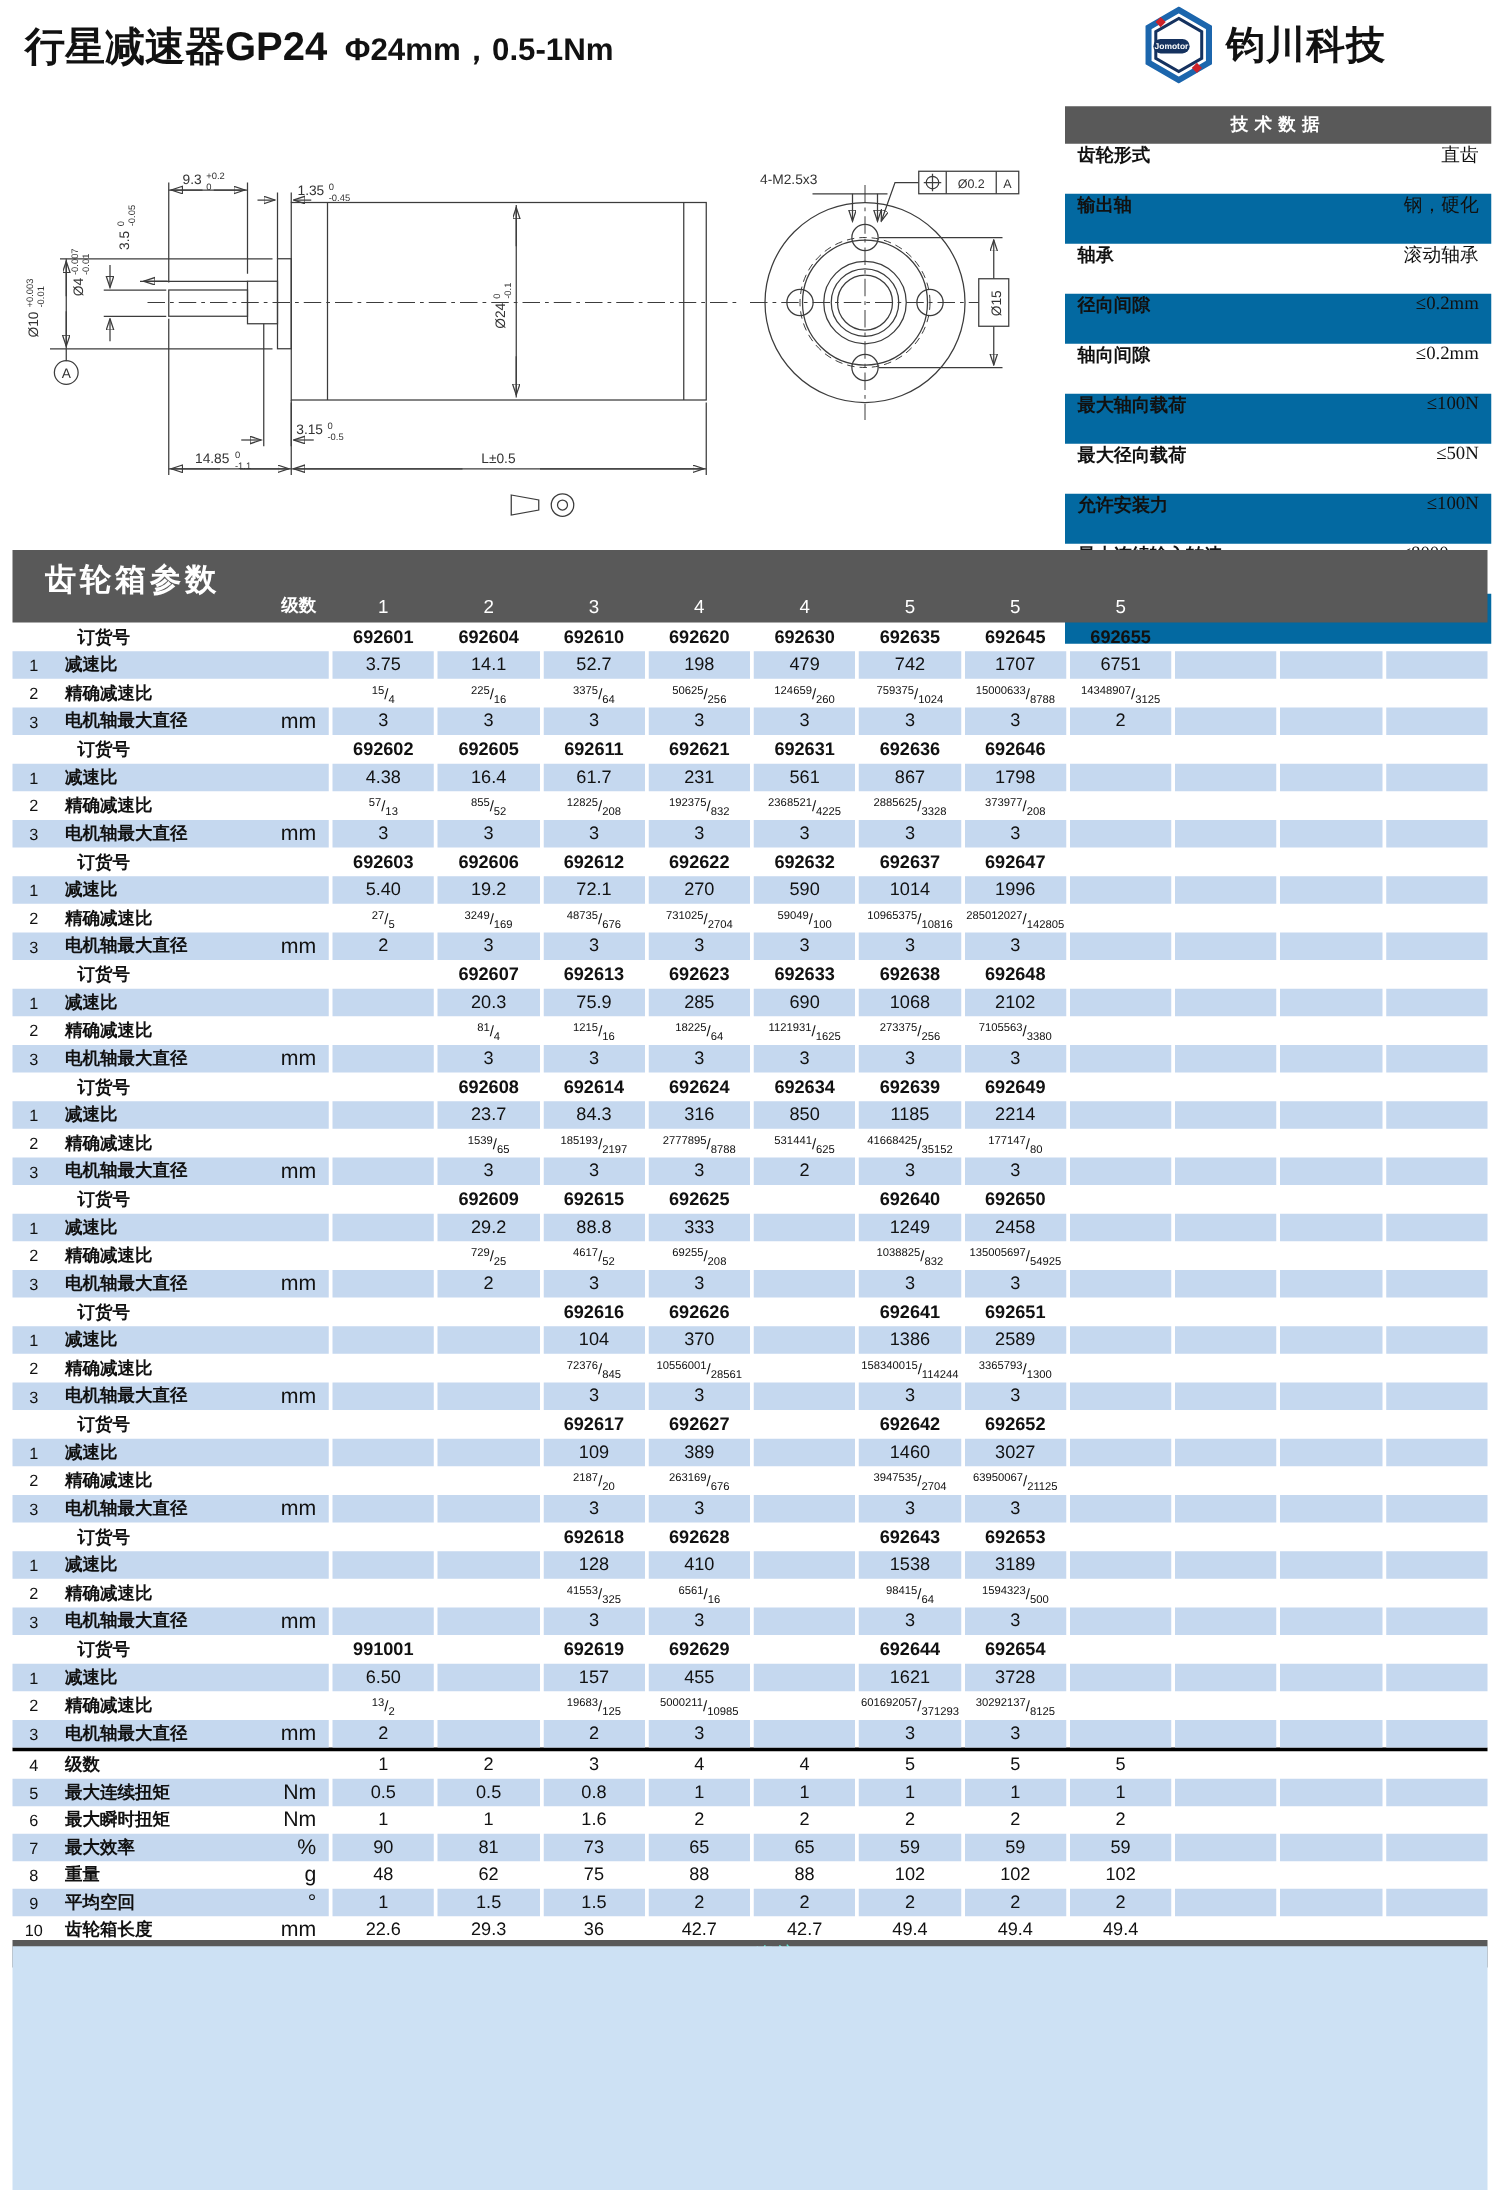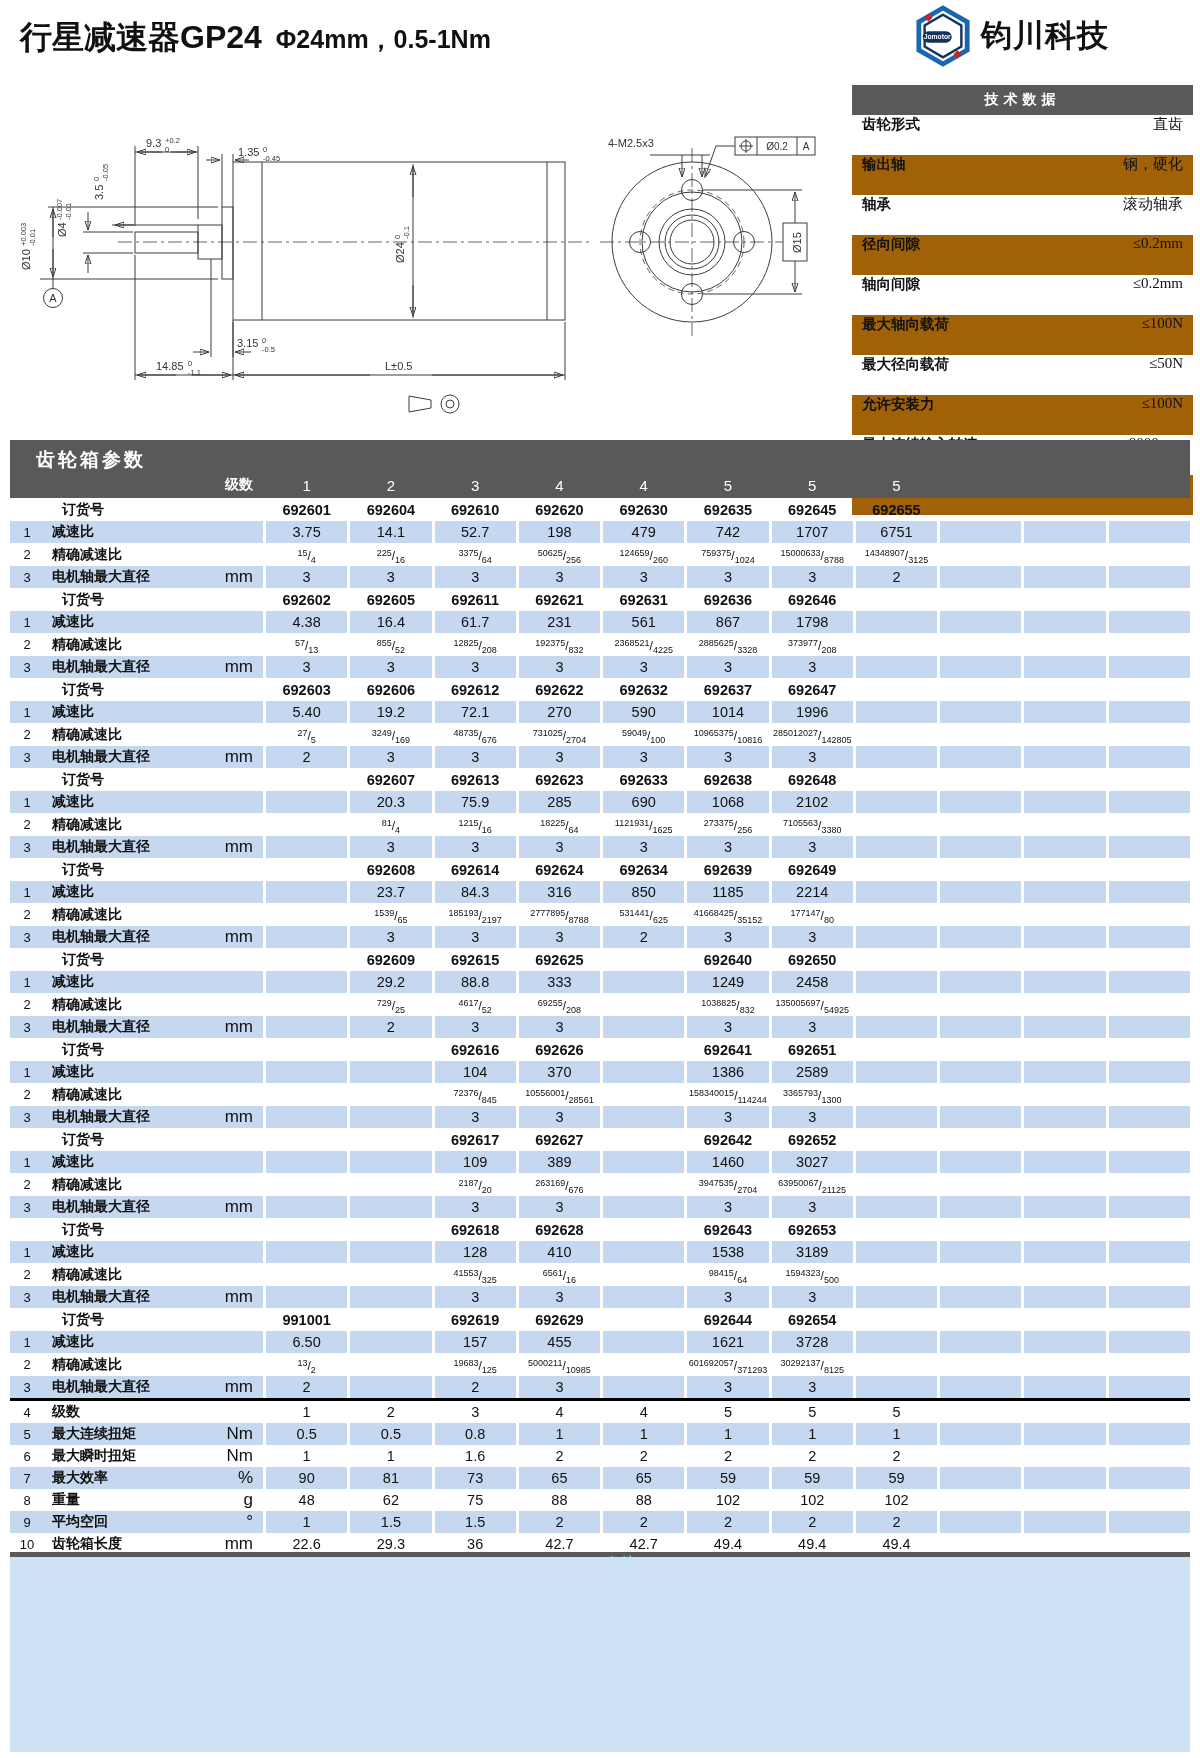--- a/index.html
+++ b/index.html
@@ -10,35 +10,35 @@
   .title{font-size:32px;font-weight:bold;letter-spacing:0px;}
   .subtitle{font-size:25px;font-weight:600;margin-left:14px;}
   .logo{position:absolute;left:914px;top:5px;display:flex;align-items:center;gap:9px;}
   .logo-text{font-size:31px;font-weight:bold;letter-spacing:1px;}
   
   .tech{position:absolute;left:852px;top:85px;width:341px;}
   .tech-bar{height:30px;background:#595959;color:#fff;font-size:14px;font-weight:bold;
             display:flex;align-items:center;justify-content:center;letter-spacing:5px;}
   .tech-row{height:40px;display:flex;align-items:flex-start;justify-content:space-between;
             padding:0 10px;font-size:14.5px;}
-  .tech-row.blue{background:#a16207;}
+  .tech-row.blue{background:#0369a1;}
   .tech-row .tl{font-weight:bold;}
   .tech-row .tv{font-family:"Liberation Serif","DejaVu Serif",serif;font-size:15px;}
   
   .drawing{position:absolute;left:0;top:85px;}
   .drawing line,.drawing rect,.drawing circle,.drawing path,.drawing polygon{stroke:#3c3c3c;stroke-width:1;fill:none;}
   .drawing .cl{stroke-dasharray:14 4 3 4;stroke-width:0.8;}
   .drawing .bc{stroke-dasharray:6 4;stroke-width:0.8;}
   .drawing text{stroke:none;fill:#333;font-size:11px;font-family:"Liberation Sans","DejaVu Sans",sans-serif;}
   .drawing text.ds{font-size:7.5px;}
   .drawing .wbox{fill:#fff;}
   
   .gearbox{position:absolute;left:10px;top:440px;width:1180px;}
   .g-bar{height:58px;background:#595959;position:relative;color:#fff;}
-  .g-title{position:absolute;left:26px;top:7px;font-size:19px;font-weight:bold;letter-spacing:3px;}
+  .g-title{position:absolute;left:26px;top:7px;font-size:25px;font-weight:bold;letter-spacing:3px;}
   .g-head{position:absolute;left:0;right:0;bottom:3px;display:flex;height:20px;}
   .lz{width:253px;flex:none;display:flex;align-items:center;}
   .col{flex:1 1 0;margin-left:3px;display:flex;align-items:center;justify-content:center;overflow:hidden;}
   .g-head .ru{margin-left:auto;padding-right:10px;font-size:14px;font-weight:bold;}
   .g-head .col{font-size:15px;color:#fff;}
   .g-row{display:flex;height:22px;font-size:14.5px;}
   .g-row .rn{width:34px;text-align:center;font-size:13px;align-self:center;flex:none;}
   .g-row .rl{flex:1;font-weight:bold;font-size:14px;align-self:center;padding-left:8px;white-space:nowrap;}
   .g-row .ru{padding-right:10px;font-size:17px;align-self:center;}
   .g-row.blue .lz,.g-row.blue .col{background:#c5d8ef;}

